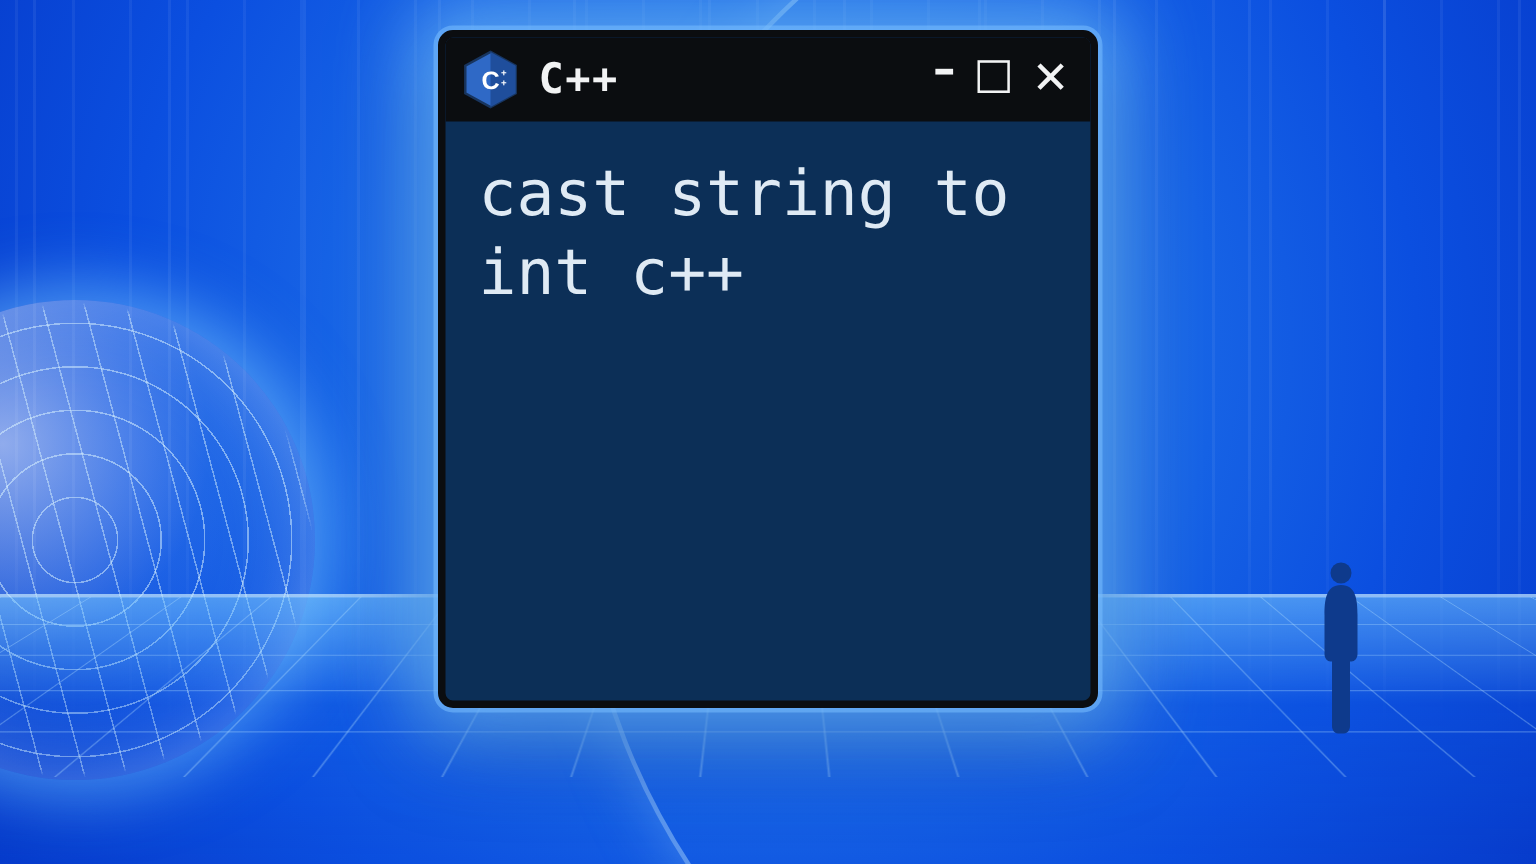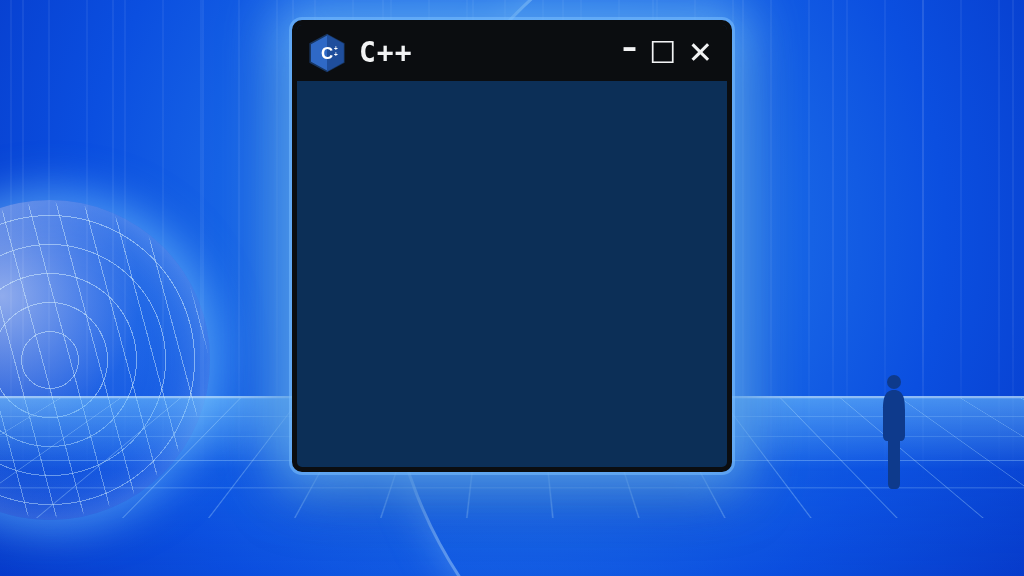--- a/index.html
+++ b/index.html
@@ -188,14 +188,15 @@
       </span>
       <span class="title">C++</span>
 
       <div class="tb-controls">
         <span class="tb-glyph min">–</span>
         <span class="tb-glyph">☐</span>
         <span class="tb-glyph">✕</span>
       </div>
     </div>
 
+    <div class="content">cast string to int c++</div>
   </div>
 </div>
 
 </body></html>

